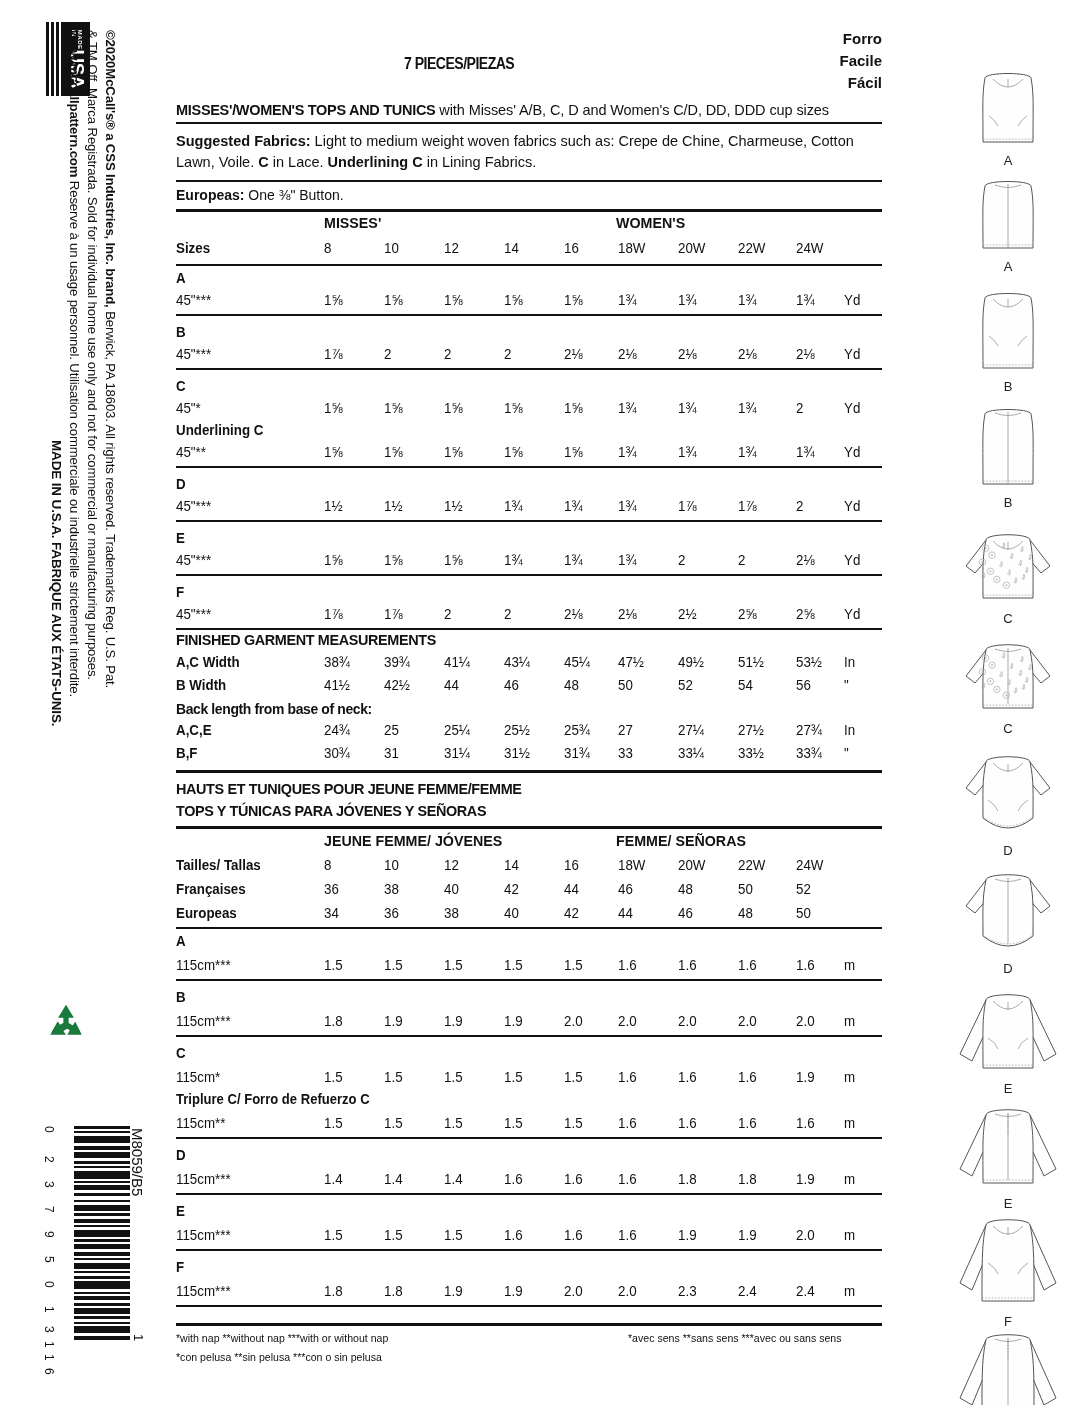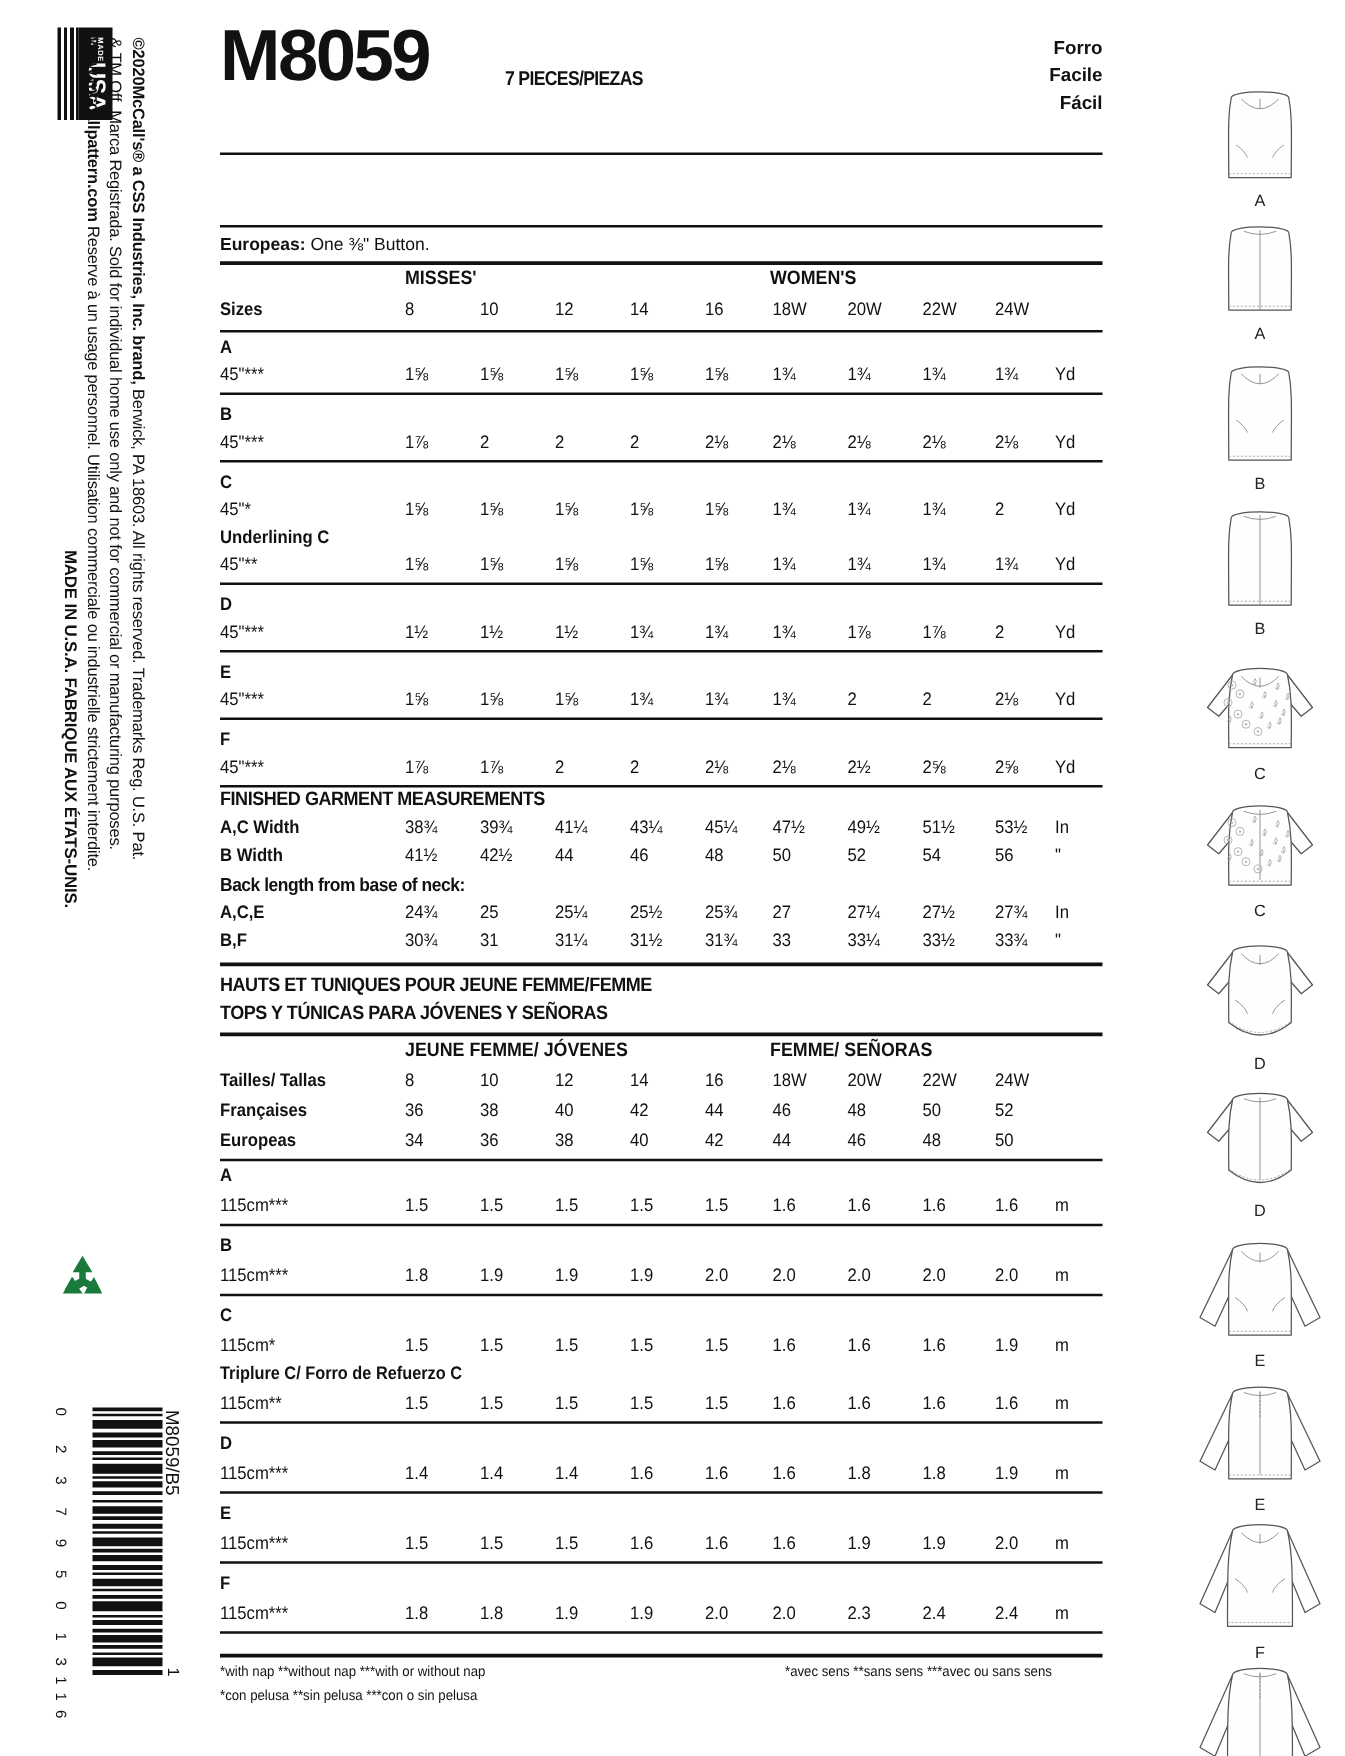--- a/index.html
+++ b/index.html
@@ -243,31 +243,36 @@
         <span style="top: 228px;">1</span>
         <span style="top: 242px;">6</span>
       </div>
     <div id="bc-code">M8059/B5</div>
     <div id="bc-one">1</div>
   </div>
 </div>
 
 <div id="main">
 
-  <div id="pattern-num">M8059</div>
   <div id="pieces">7 PIECES/PIEZAS</div>
 
   <div id="difficulty">
     <div>Forro</div>
     <div>Facile</div>
     <div>Fácil</div>
   </div>
 
+  <div id="title-line">
+    <b>MISSES'/WOMEN'S TOPS AND TUNICS</b><span class="reg"> with Misses' A/B, C, D and Women's C/D, DD, DDD cup sizes</span>
+  </div>
   <div class="rule thin" style="top:122px;"></div>
 
+  <div id="fabrics">
+    <b>Suggested Fabrics:</b><span> Light to medium weight woven fabrics such as: Crepe de Chine, Charmeuse, Cotton Lawn, Voile. </span><b>C</b><span> in Lace. </span><b>Underlining C</b><span> in Lining Fabrics.</span>
+  </div>
   <div class="rule thin" style="top:180px;"></div>
 
   <div id="notions">
     <b>Europeas:</b><span> One ⅜" Button.</span>
   </div>
   <div class="rule thick" style="top:209px;"></div>
 
   <div id="tbl">
       <div class="cell bold" style="left: 148px; top: 214px; font-size: 15.5px;">MISSES'</div>
       <div class="cell bold" style="left: 440px; top: 214px; font-size: 15.5px;">WOMEN'S</div>

